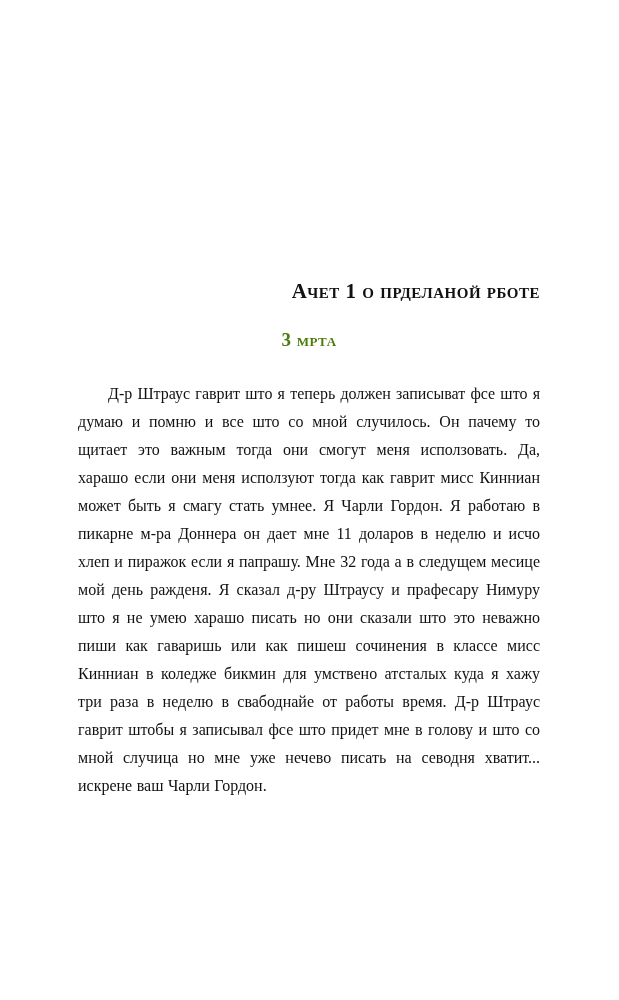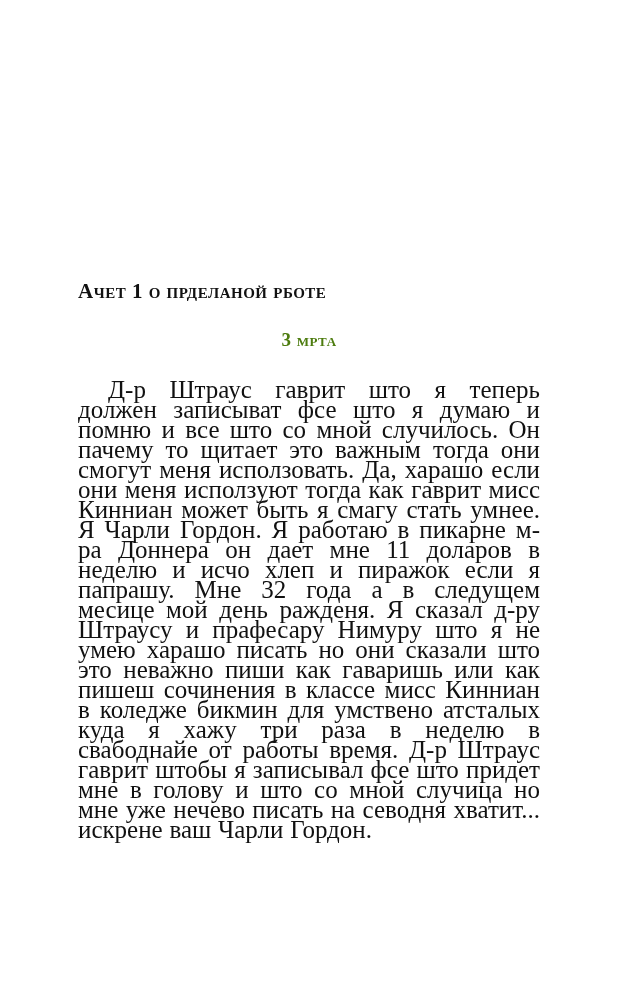--- a/index.html
+++ b/index.html
@@ -17,42 +17,42 @@
     color: #111111;
   }
   .text-block {
     position: absolute;
     left: 78px;
     top: 278px;
     width: 462px;
   }
   .chapter-heading {
     margin: 0 0 24px 0;
-    text-align: left;
+    text-align: right;
     font-size: 21px;
     font-weight: bold;
     font-variant: small-caps;
     letter-spacing: 0.5px;
     line-height: 26px;
     color: #111111;
   }
   .entry-date {
     margin: 0 0 28px 0;
     text-align: center;
     font-size: 19px;
     font-weight: bold;
     font-variant: small-caps;
     letter-spacing: 0.5px;
     line-height: 24px;
     color: #4d7c0f;
   }
   .body-paragraph {
     margin: 0;
-    font-size: 25px;
-    line-height: 20px;
+    font-size: 16px;
+    line-height: 28px;
     text-align: justify;
     text-indent: 30px;
     color: #111111;
     word-spacing: 0.5px;
   }
 </style>
 </head>
 <body>
 
 <div class="page">

